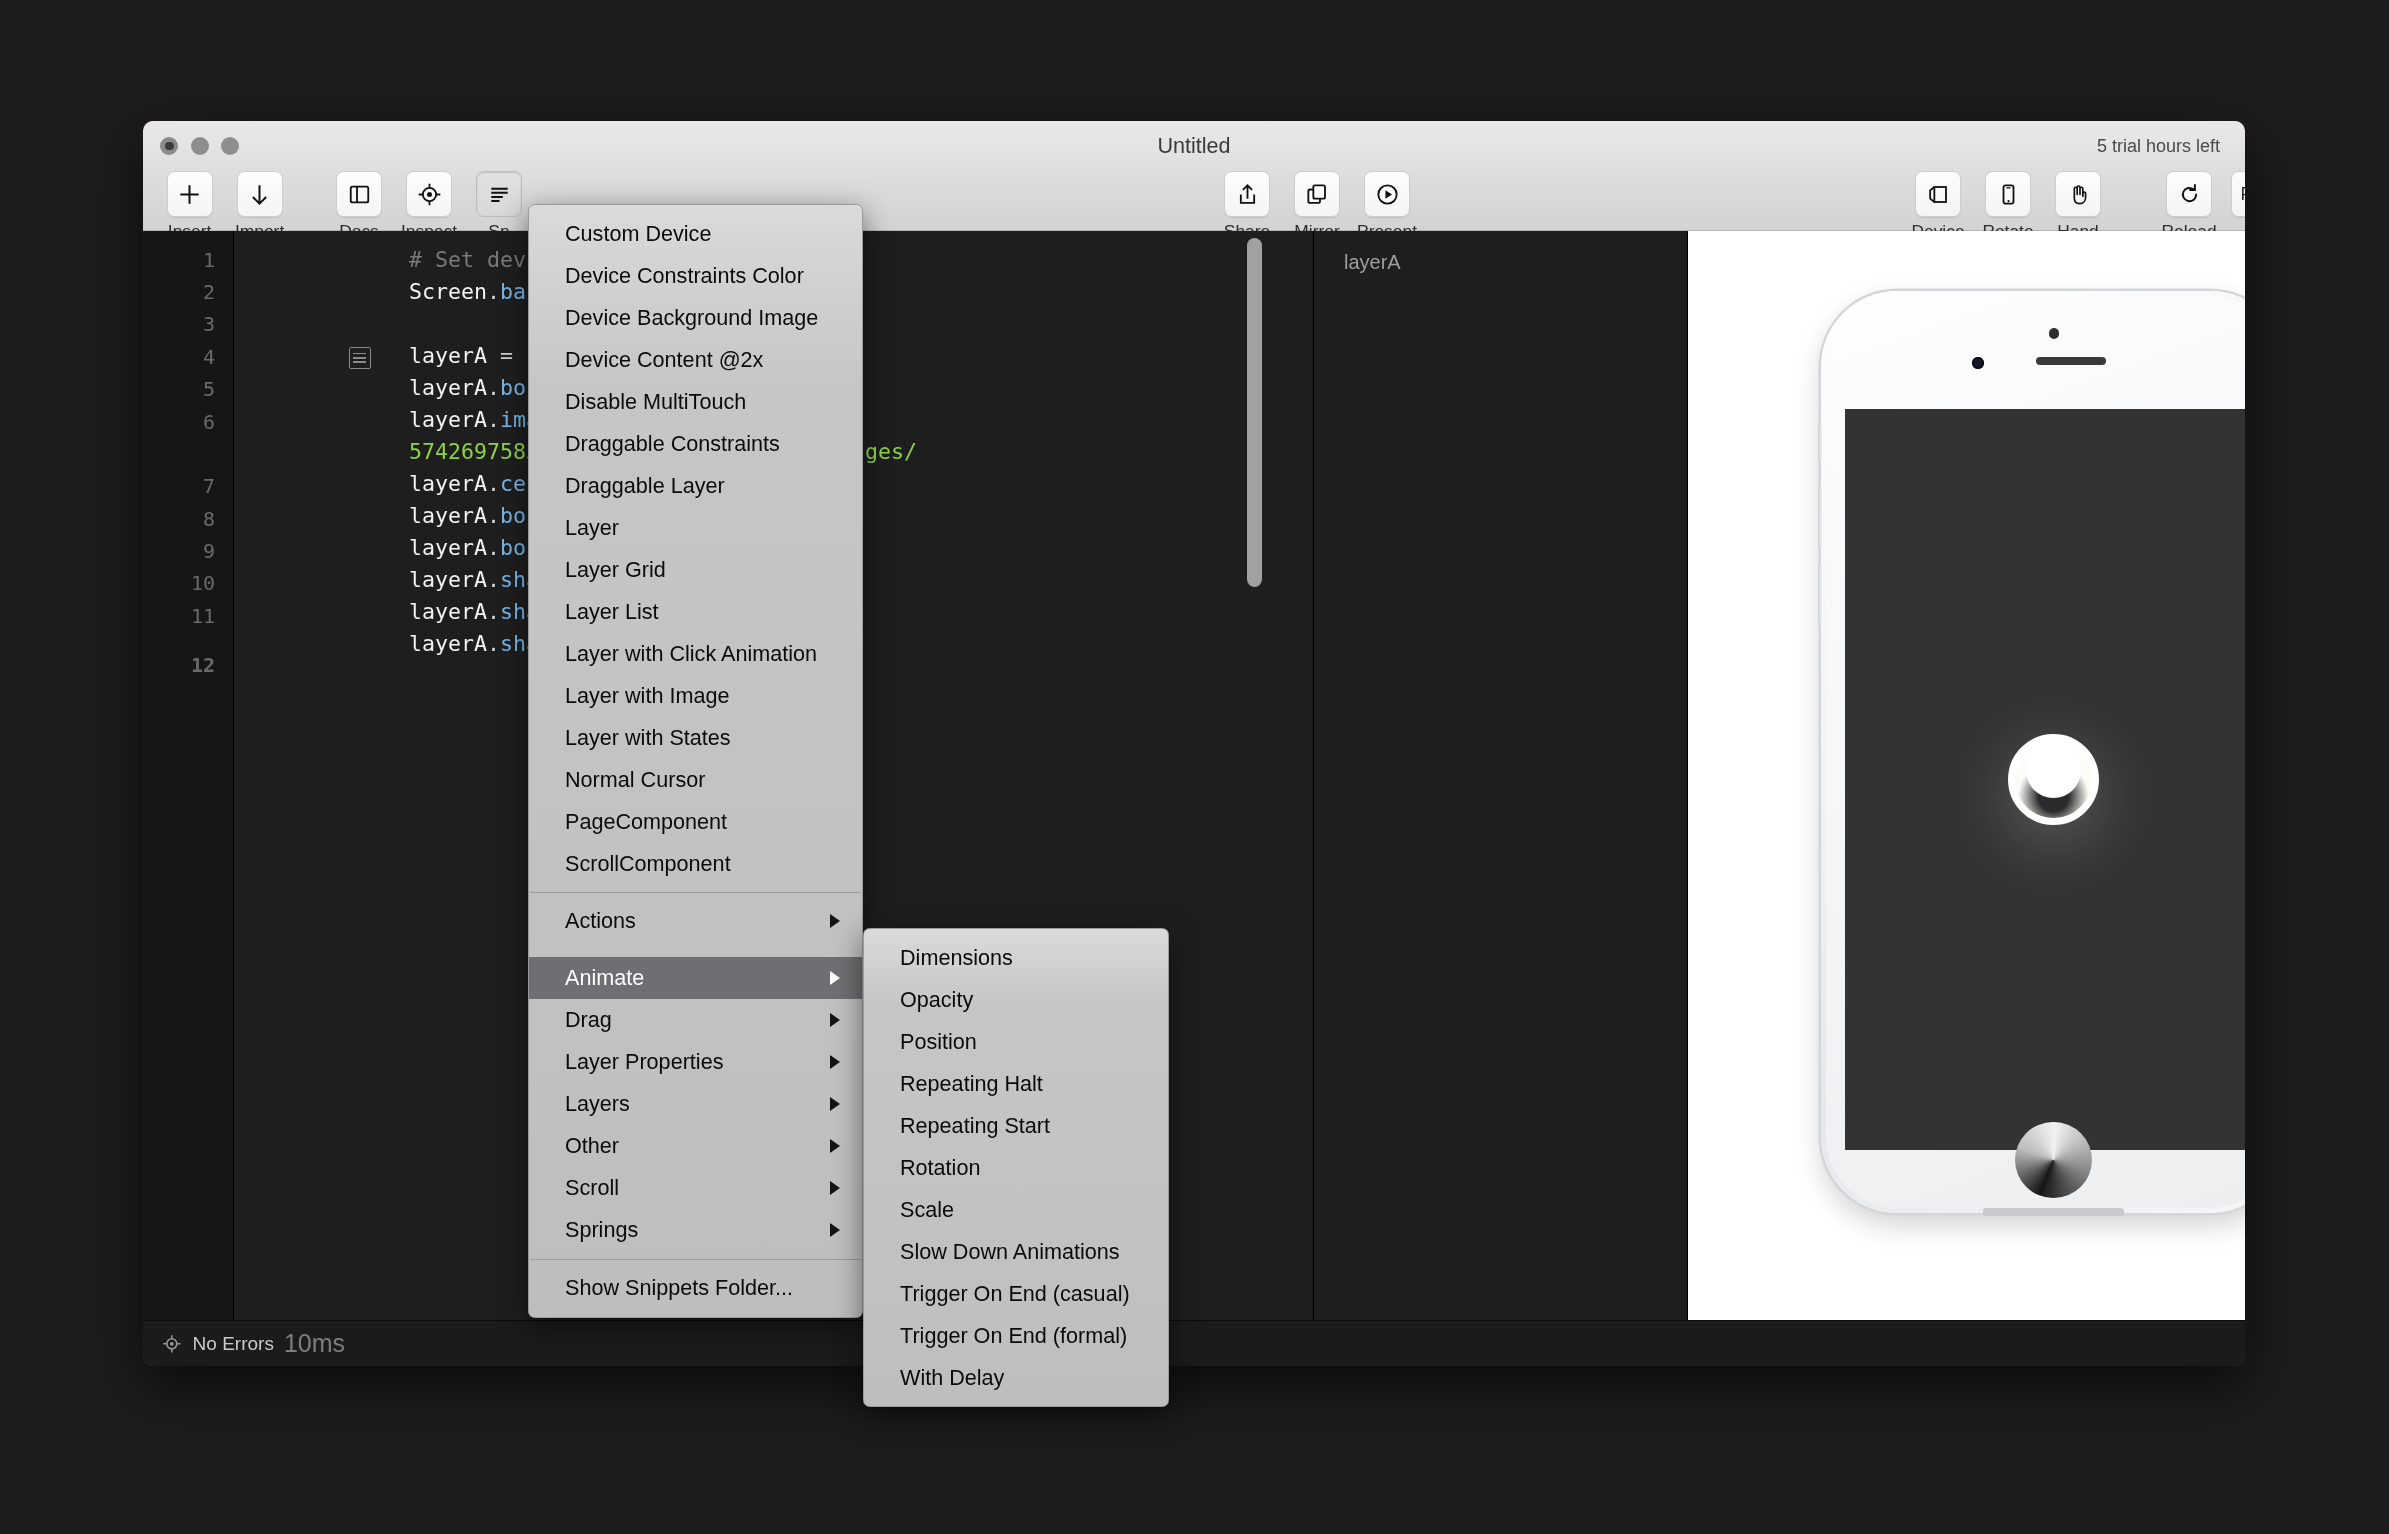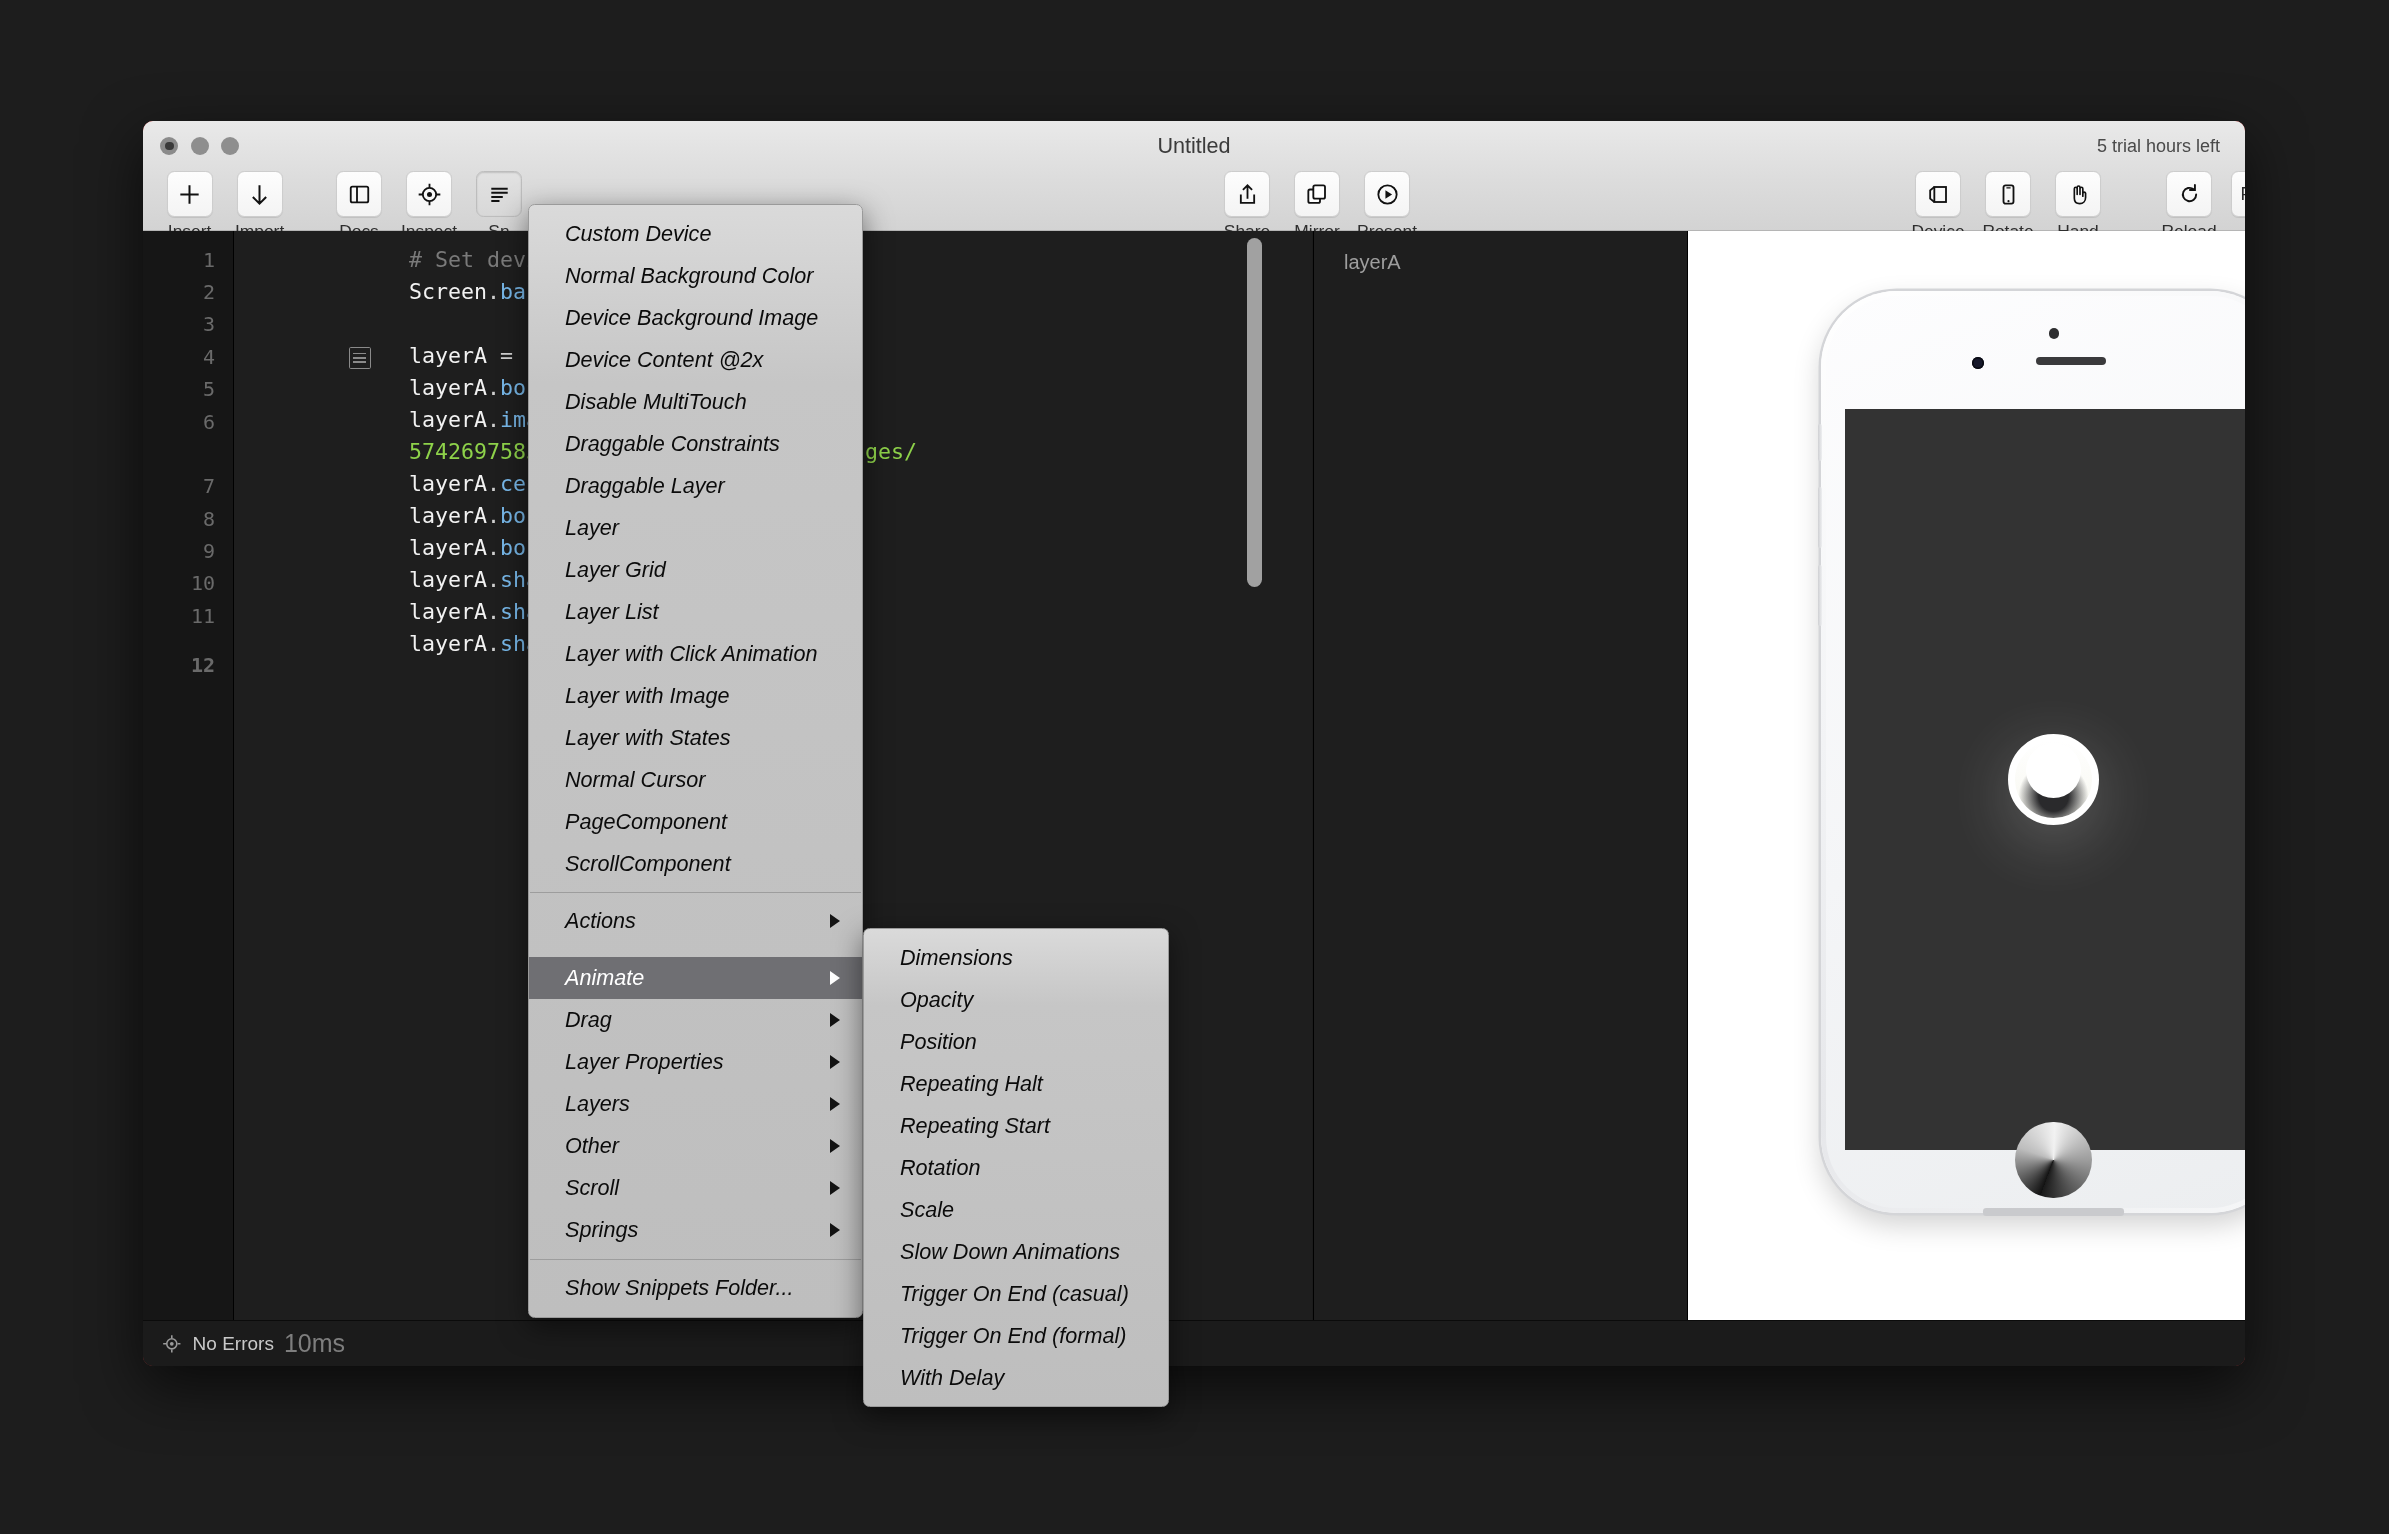--- a/index.html
+++ b/index.html
@@ -143,21 +143,21 @@
     position: absolute;
     background: linear-gradient(to bottom, #dadada 0%, #c6c6c6 16%, #bebebe 100%);
     border: 0.8px solid #9a9a9a;
     border-radius: 6.6px;
     box-shadow: 0 8.3px 28px rgba(0,0,0,.5);
     padding: 7.5px 0;
   }
   .mi {
     height: 42px; display: flex; align-items: center;
     padding: 0 21.6px 0 36px;
-    font-size: 21.6px; color: #0b0b0b; white-space: nowrap; font-style: italic;
+    font-size: 21.6px; color: #0b0b0b; white-space: nowrap;
   }
   .mi.sel { background: #6f6f73; color: #fff; margin-top: 15px; }
   .mi .arrow {
     margin-left: auto; width: 0; height: 0;
     border-left: 10.8px solid #141414;
     border-top: 7.5px solid transparent; border-bottom: 7.5px solid transparent;
   }
   .mi.sel .arrow { border-left-color: #fff; }
   .msep { height: 0.8px; background: #9d9d9d; margin: 7.5px 0.8px; }
 
@@ -455,21 +455,21 @@
         <span id="status-time">10ms</span>
       </div>
     </div>
   </div>
 
   <div class="menu" id="menu-main">
     <div class="mi">
         <span>Custom Device</span>
       </div>
     <div class="mi">
-        <span>Normal Background Color</span>
+        <span>Device Constraints Color</span>
       </div>
     <div class="mi">
         <span>Device Background Image</span>
       </div>
     <div class="mi">
         <span>Device Content @2x</span>
       </div>
     <div class="mi">
         <span>Disable MultiTouch</span>
       </div>

